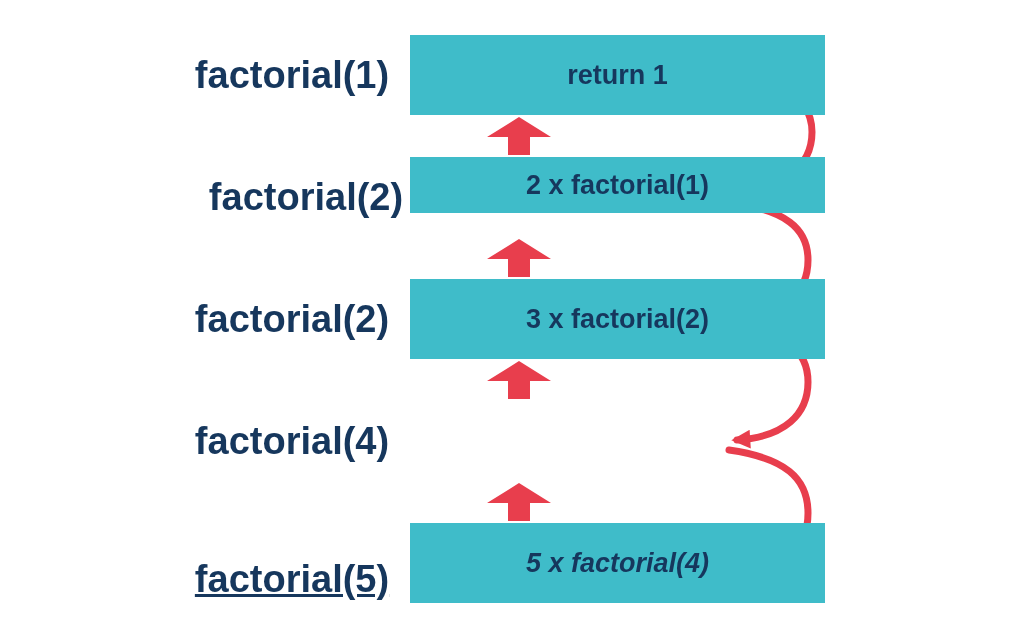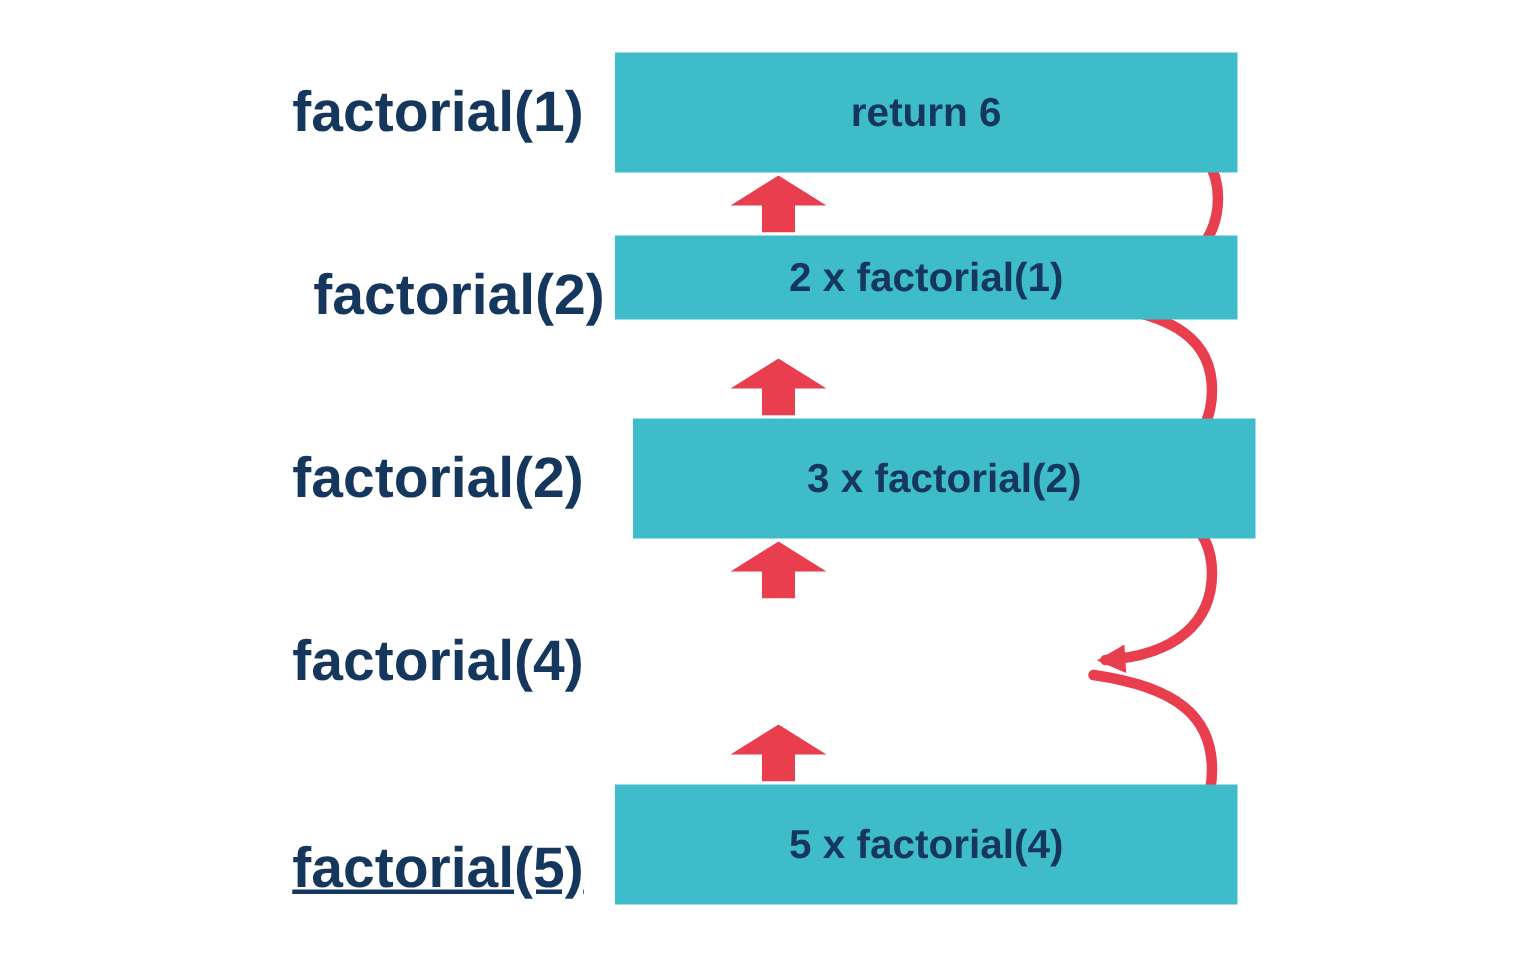--- a/index.html
+++ b/index.html
@@ -65,37 +65,37 @@
       </marker>
     </defs>
   <path d="M 690 74  C 775 72  812 95  812 132 C 812 168 780 190 737 190" class="return-arrow"></path>
       <path d="M 731 203 C 785 210 808 228 808 260 C 808 292 785 315 737 318" class="return-arrow"></path>
       <path d="M 731 325 C 785 332 808 350 808 382 C 808 414 785 437 737 440" class="return-arrow"></path>
       <path d="M 729 450 C 785 458 808 478 808 513 C 808 548 785 572 741 577" class="return-arrow"></path>
     </svg>
 
   <div class="frame-label" style="left: 150px; top: 35px; width: 284px; height: 80px;">factorial(1)</div>
   <div class="stack-box" style="left: 410px; top: 35px; width: 415px; height: 80px;">
-    <span class="frame-expression">return 6</span>
+    <span class="frame-expression">return 1</span>
   </div>
 
   <div class="frame-label" style="left: 164px; top: 157px; width: 284px; height: 80px;">factorial(2)</div>
   <div class="stack-box" style="left: 410px; top: 157px; width: 415px; height: 56px;">
     <span class="frame-expression">2 x factorial(1)</span>
   </div>
 
   <div class="frame-label" style="left: 150px; top: 279px; width: 284px; height: 80px;">factorial(2)</div>
-  <div class="stack-box" style="left: 410px; top: 279px; width: 415px; height: 80px; margin-left: 12px;">
+  <div class="stack-box" style="left: 410px; top: 279px; width: 415px; height: 80px;">
     <span class="frame-expression">3 x factorial(2)</span>
   </div>
 
   <div class="frame-label" style="left: 150px; top: 401px; width: 284px; height: 80px; text-align: center;">factorial(4)</div>
 
   <div class="frame-label" style="left: 150px; top: 539px; width: 284px; height: 80px; text-decoration: underline;">factorial(5)</div>
-  <div class="stack-box" style="left: 410px; top: 523px; width: 415px; height: 80px;">
+  <div class="stack-box" style="left: 410px; top: 523px; width: 415px; height: 80px; font-style: italic;">
     <span class="frame-expression">5 x factorial(4)</span>
   </div>
 
   <svg class="up-arrow" width="64" height="38" viewBox="0 0 64 38" xmlns="http://www.w3.org/2000/svg" style="left: 487px; top: 117px;">
     <polygon points="32,0 64,20 43,20 43,38 21,38 21,20 0,20"></polygon>
   </svg>
 
   <svg class="up-arrow" width="64" height="38" viewBox="0 0 64 38" xmlns="http://www.w3.org/2000/svg" style="left: 487px; top: 239px;">
     <polygon points="32,0 64,20 43,20 43,38 21,38 21,20 0,20"></polygon>
   </svg>

